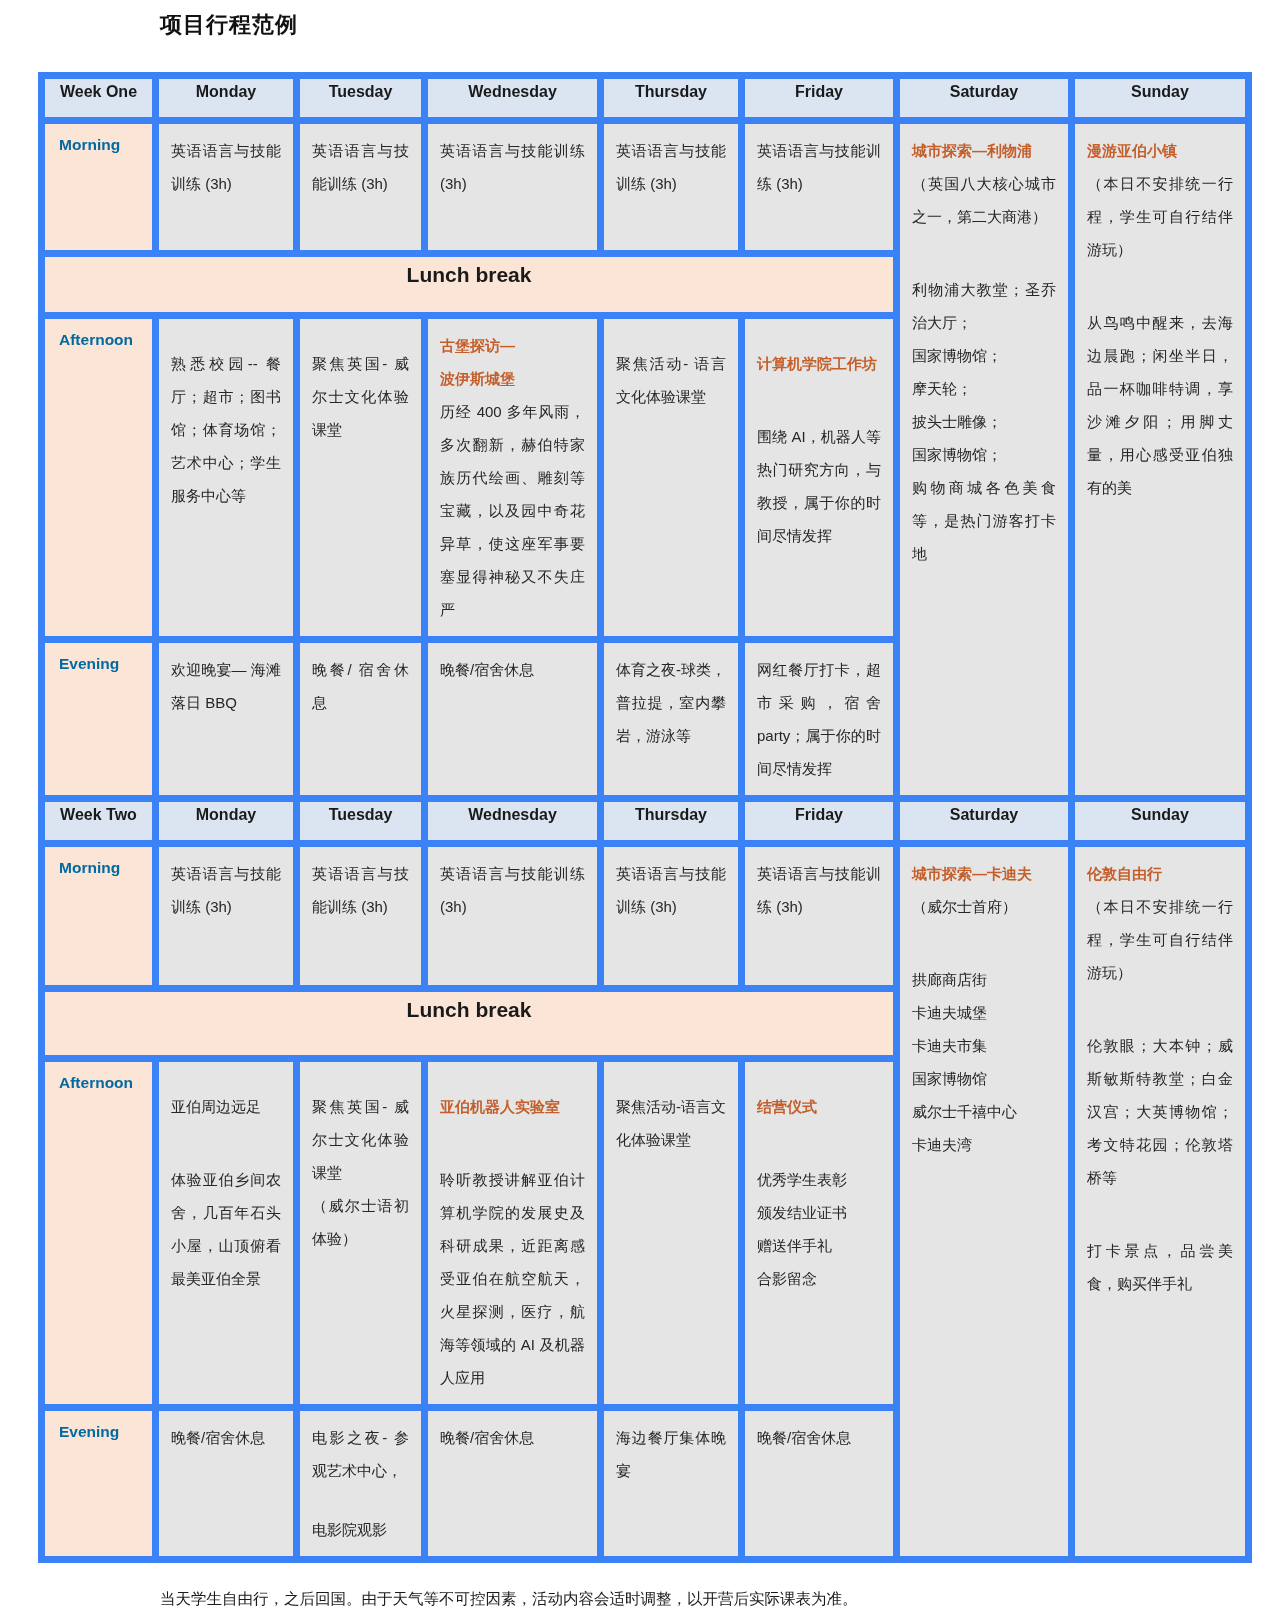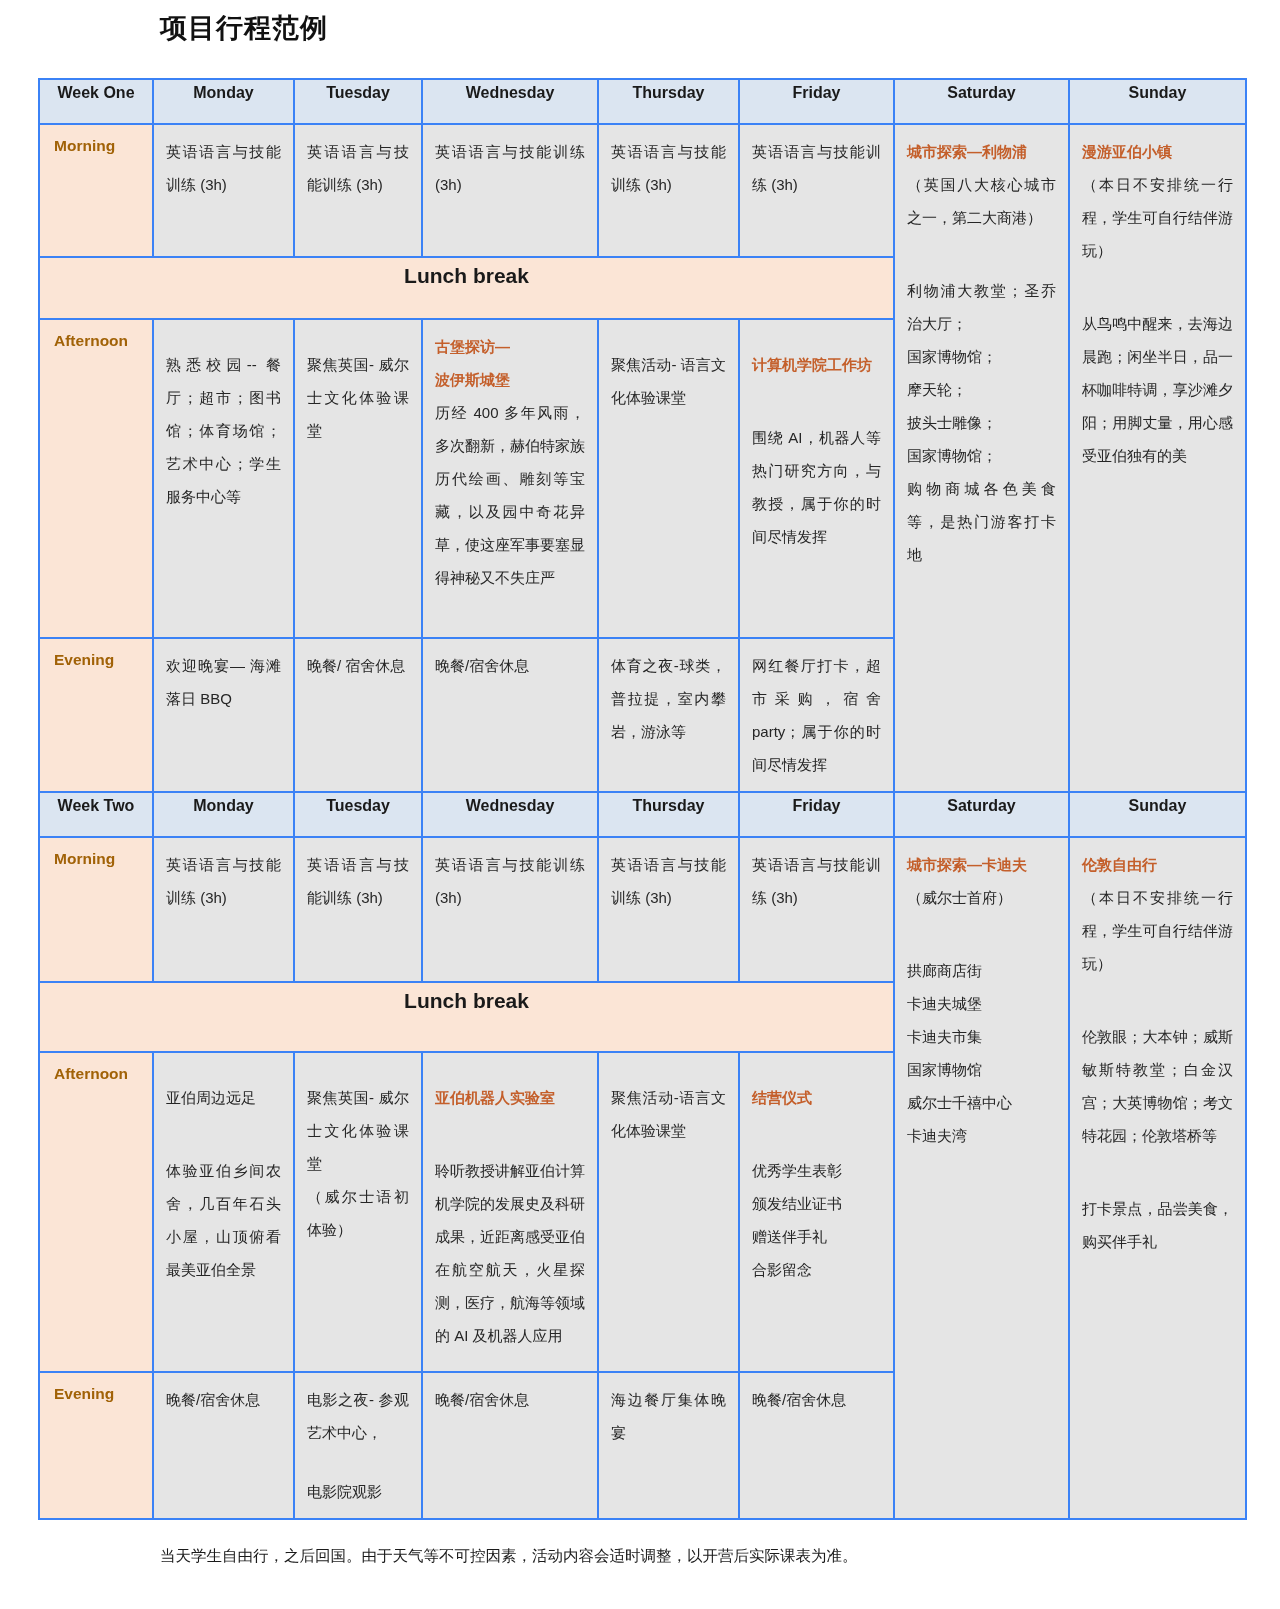--- a/index.html
+++ b/index.html
@@ -5,44 +5,44 @@
   html,body { margin:0; padding:0; background:#ffffff; }
   body {
     width:1280px;
     font-family:"Liberation Sans","DejaVu Sans",sans-serif;
     color:#262626;
     -webkit-font-smoothing:antialiased;
   }
   .page { position:relative; width:1280px; min-height:1609px; }
   .doc-title {
     margin:10px 0 0 160px;
-    font-size:27px; font-weight:bold; color:#111;
+    font-size:22px; font-weight:bold; color:#111;
     letter-spacing:1px;
   }
   table.schedule {
     margin:32px 0 0 38px;
     width:1207px;
     border-collapse:collapse;
     table-layout:fixed;
   }
   table.schedule td, table.schedule th {
-    border:2px solid #3b82f6;
+    border:7px solid #3b82f6;
     vertical-align:top;
     box-sizing:border-box;
     overflow:hidden;
   }
   th.day {
     background:#DBE5F1;
     font-size:16px; font-weight:bold; color:#1a1a1a;
     text-align:center; vertical-align:middle;
     padding:4px 6px;
   }
   td.rowlab {
     background:#FBE5D6;
-    font-size:15.5px; font-weight:bold; color:#a16207;
+    font-size:15.5px; font-weight:bold; color:#0369a1;
     padding:12px 6px 6px 14px;
     text-align:left;
   }
   td.cell {
     background:#e5e5e5;
     font-size:15px; line-height:2.2;
     padding:10px 12px;
     text-align:justify;
   }
   td.lunch {

